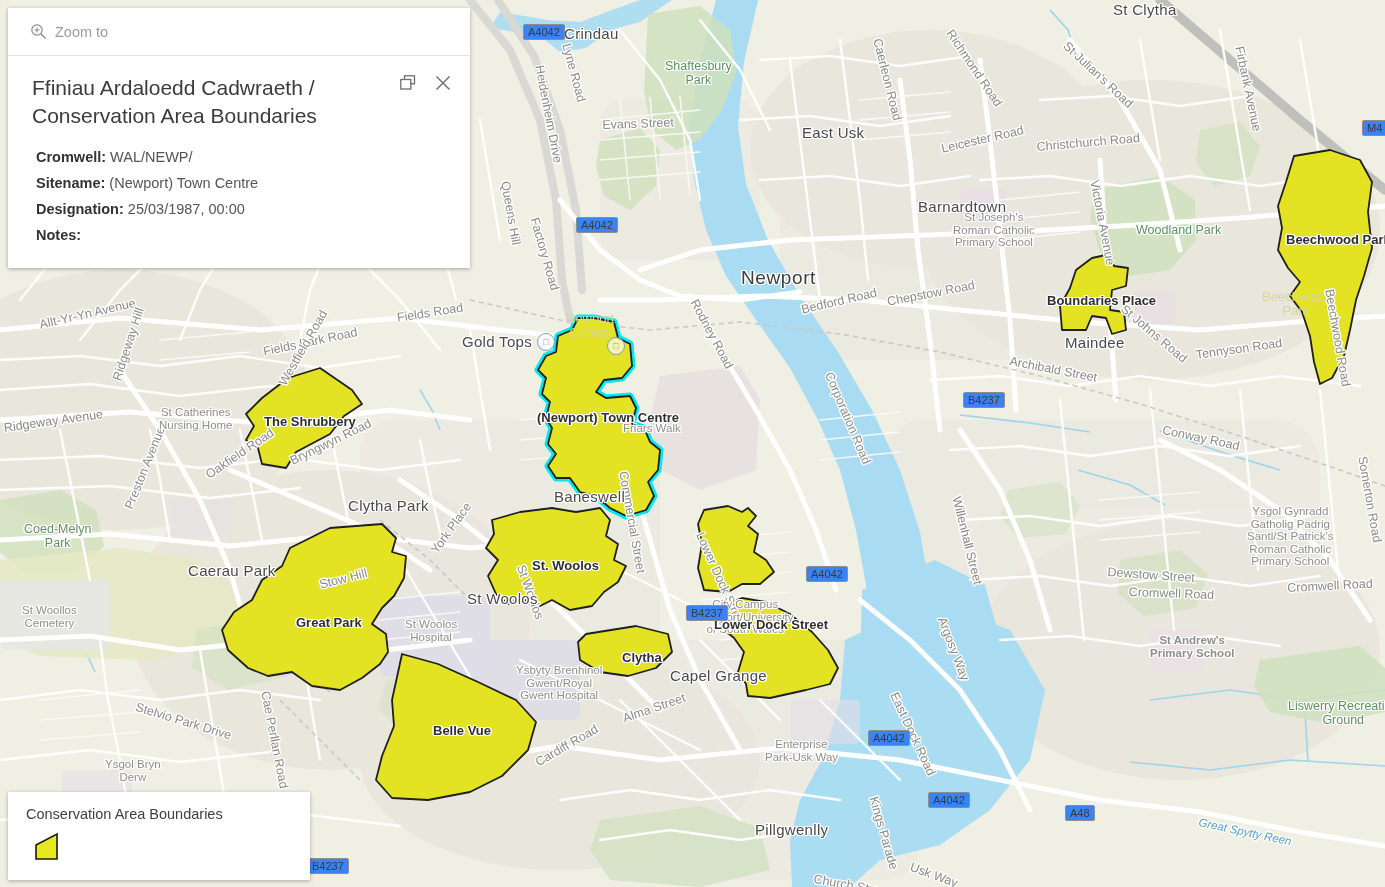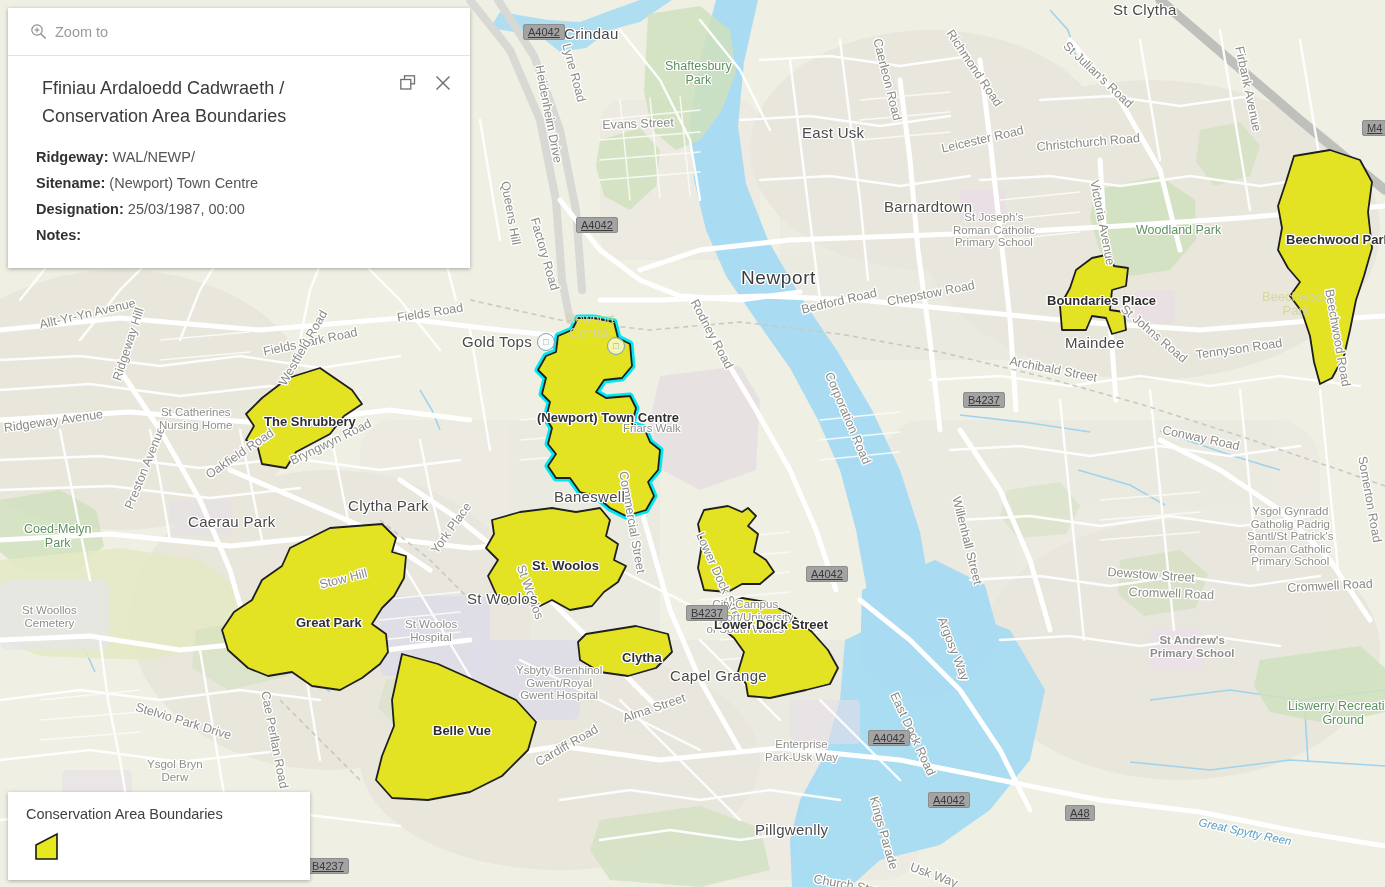--- a/index.html
+++ b/index.html
@@ -20,38 +20,38 @@
                    -1px -1px #fff,1px -1px #fff,-1px 1px #fff,1px 1px #fff;}
   .lbl-road{color:#8a8a86;font-size:12.5px;}
   .lbl-place-lg{color:#3d3d3d;font-size:19px;letter-spacing:.6px;}
   .lbl-place-md{color:#4a4a4a;font-size:15px;letter-spacing:.3px;}
   .lbl-poi{color:#8e8e8a;font-size:11.5px;text-align:center;line-height:12.5px;}
   .lbl-park{color:#5d9160;font-size:12.5px;text-align:center;line-height:13.5px;}
   .lbl-water{color:#5b9fc4;font-size:11.5px;font-style:italic;}
   .lbl-area{color:#2f2f2f;font-size:13px;font-weight:bold;}
   .lbl-ghost{color:#d7d79b;font-size:13px;font-weight:normal;text-shadow:none;}
 
-  .shield{position:absolute;background:#a3a3a3;border:1px solid #8d8d8d;border-radius:2px;
+  .shield{position:absolute;background:#3b82f6;border:1px solid #8d8d8d;border-radius:2px;
           color:#3a3a3a;font-size:11px;padding:1px 4px 1px 4px;line-height:12px;
-          pointer-events:none;font-family:"Liberation Sans",sans-serif;text-decoration:underline;}
+          pointer-events:none;font-family:"Liberation Sans",sans-serif;}
 
   .tstop{position:absolute;width:16px;height:16px;border-radius:50%;
          border:1.3px solid #7c9fc4;color:#7c9fc4;font-size:9px;
          display:flex;align-items:center;justify-content:center;background:rgba(255,255,255,.65);}
 
   
   #popup{position:absolute;left:8px;top:8px;width:462px;background:#fff;
          box-shadow:0 1px 4px rgba(0,0,0,.32);}
   .pp-zoomrow{height:47px;display:flex;align-items:center;padding:0 0 0 22px;
               border-bottom:1px solid #e3e3e3;}
   .pp-zoomrow .zicon{width:17px;height:17px;margin-right:8px;flex:0 0 auto;}
   .pp-zoomtext{color:#9b9b9b;font-size:14.5px;}
   .pp-body{padding:18px 22px 20px 22px;position:relative;}
-  .pp-title{color:#3b3b3b;font-size:18px;line-height:28px;font-weight:normal;
-            max-width:350px;margin:0 0 14px 12px;}
+  .pp-title{color:#3b3b3b;font-size:21px;line-height:28px;font-weight:normal;
+            max-width:350px;margin:0 0 14px 2px;}
   .pp-actions{position:absolute;right:18px;top:18px;display:flex;align-items:flex-start;gap:17px;}
   .pp-actions .ico{cursor:pointer;}
   .pp-fields{margin-left:6px;}
   .pp-row{font-size:14.5px;line-height:26px;color:#4d4d4d;}
   .pp-key{font-weight:bold;color:#333;}
   .pp-val{color:#555;}
 
   
   #legend{position:absolute;left:8px;bottom:7px;width:302px;height:88px;background:#fff;
           box-shadow:0 1px 4px rgba(0,0,0,.3);}
@@ -370,41 +370,41 @@
         <div class="lbl lbl-road" style="left: 880px; top: 795px; transform: rotate(74deg); transform-origin: left top;">Kings Parade</div>
         <div class="lbl lbl-road" style="left: 913px; top: 860px; transform: rotate(20deg); transform-origin: left top;">Usk Way</div>
         <div class="lbl lbl-road" style="left: 815px; top: 872px; transform: rotate(10deg); transform-origin: left top;">Church Street</div>
         <div class="lbl lbl-road" style="left: 706px; top: 530px; transform: rotate(66deg); transform-origin: left top;">Lower Dock Street</div>
         <div class="lbl lbl-road" style="left: 527px; top: 563px; transform: rotate(70deg); transform-origin: left top;">St Woolos</div>
       </div>
     <div id="layer-placelabels">
         <div class="lbl lbl-place-lg" style="left: 741px; top: 267px;">Newport</div>
         <div class="lbl lbl-place-md" style="left: 564px; top: 25px;">Crindau</div>
         <div class="lbl lbl-place-md" style="left: 802px; top: 124px;">East Usk</div>
-        <div class="lbl lbl-place-md" style="left: 844px; top: 198px; padding-left: 40px;">Barnardtown</div>
+        <div class="lbl lbl-place-md" style="left: 878px; top: 198px; padding-left: 40px;">Barnardtown</div>
         <div class="lbl lbl-place-md" style="left: 1113px; top: 1px;">St Clytha</div>
         <div class="lbl lbl-place-md" style="left: 1065px; top: 334px;">Maindee</div>
         <div class="lbl lbl-place-md" style="left: 462px; top: 333px;">Gold Tops</div>
         <div class="lbl lbl-place-md" style="left: 554px; top: 488px;">Baneswell</div>
         <div class="lbl lbl-place-md" style="left: 348px; top: 497px;">Clytha Park</div>
-        <div class="lbl lbl-place-md" style="left: 188px; top: 513px;">Caerau Park</div>
+        <div class="lbl lbl-place-md" style="left: 188px; top: 562px;">Caerau Park</div>
         <div class="lbl lbl-place-md" style="left: 467px; top: 590px;">St Woolos</div>
         <div class="lbl lbl-place-md" style="left: 755px; top: 821px;">Pillgwenlly</div>
         <div class="lbl lbl-place-md" style="left: 670px; top: 667px;">Capel Grange</div>
         <div class="lbl lbl-poi" style="left: 623px; top: 422px;">Friars Walk</div>
       </div>
     <div id="layer-poilabels">
         <div class="lbl lbl-poi" style="left: 159px; top: 406px;">St Catherines<br>Nursing Home</div>
         <div class="lbl lbl-poi" style="left: 953px; top: 211px;">St Joseph's<br>Roman Catholic<br>Primary School</div>
         <div class="lbl lbl-poi" style="left: 697px; top: 598px;">City Campus<br>Newport/University<br>of South Wales</div>
         <div class="lbl lbl-poi" style="left: 405px; top: 618px;">St Woolos<br>Hospital</div>
         <div class="lbl lbl-poi" style="left: 516px; top: 664px;">Ysbyty Brenhinol<br>Gwent/Royal<br>Gwent Hospital</div>
         <div class="lbl lbl-poi" style="left: 1150px; top: 634px; font-weight: bold;">St Andrew's<br>Primary School</div>
         <div class="lbl lbl-poi" style="left: 1247px; top: 505px;">Ysgol Gynradd<br>Gatholig Padrig<br>Santl/St Patrick's<br>Roman Catholic<br>Primary School</div>
-        <div class="lbl lbl-poi" style="left: 105px; top: 758px; margin-left: 42px;">Ysgol Bryn<br>Derw</div>
+        <div class="lbl lbl-poi" style="left: 105px; top: 758px;">Ysgol Bryn<br>Derw</div>
         <div class="lbl lbl-poi" style="left: 22px; top: 604px;">St Woollos<br>Cemetery</div>
         <div class="lbl lbl-poi" style="left: 765px; top: 738px;">Enterprise<br>Park-Usk Way</div>
       </div>
     <div id="layer-parklabels">
         <div class="lbl lbl-park" style="left: 665px; top: 60px;">Shaftesbury<br>Park</div>
         <div class="lbl lbl-park" style="left: 1136px; top: 224px;">Woodland Park</div>
         <div class="lbl lbl-park" style="left: 24px; top: 523px;">Coed-Melyn<br>Park</div>
         <div class="lbl lbl-park" style="left: 1288px; top: 700px;">Liswerry Recreation<br>Ground</div>
       </div>
     <div id="layer-waterlabels">
@@ -465,21 +465,21 @@
           <svg width="18" height="18" viewBox="0 0 18 18">
             <line x1="2.5" y1="2.5" x2="15.5" y2="15.5" stroke="#6e6e6e" stroke-width="1.4"></line>
             <line x1="15.5" y1="2.5" x2="2.5" y2="15.5" stroke="#6e6e6e" stroke-width="1.4"></line>
           </svg>
         </span>
       </div>
 
       <div class="pp-title">Ffiniau Ardaloedd Cadwraeth / Conservation Area Boundaries</div>
 
       <div class="pp-fields" id="popup-fields">
-          <div class="pp-row"><span class="pp-key">Ridgeway:</span><span class="pp-val"> WAL/NEWP/</span></div>
+          <div class="pp-row"><span class="pp-key">Cromwell:</span><span class="pp-val"> WAL/NEWP/</span></div>
           <div class="pp-row"><span class="pp-key">Sitename:</span><span class="pp-val"> (Newport) Town Centre</span></div>
           <div class="pp-row"><span class="pp-key">Designation:</span><span class="pp-val"> 25/03/1987, 00:00</span></div>
           <div class="pp-row"><span class="pp-key">Notes:</span><span class="pp-val"></span></div>
         </div>
     </div>
   </div>
 
   <div id="legend">
     <div class="lg-title">Conservation Area Boundaries</div>
     <div class="lg-swatch">

